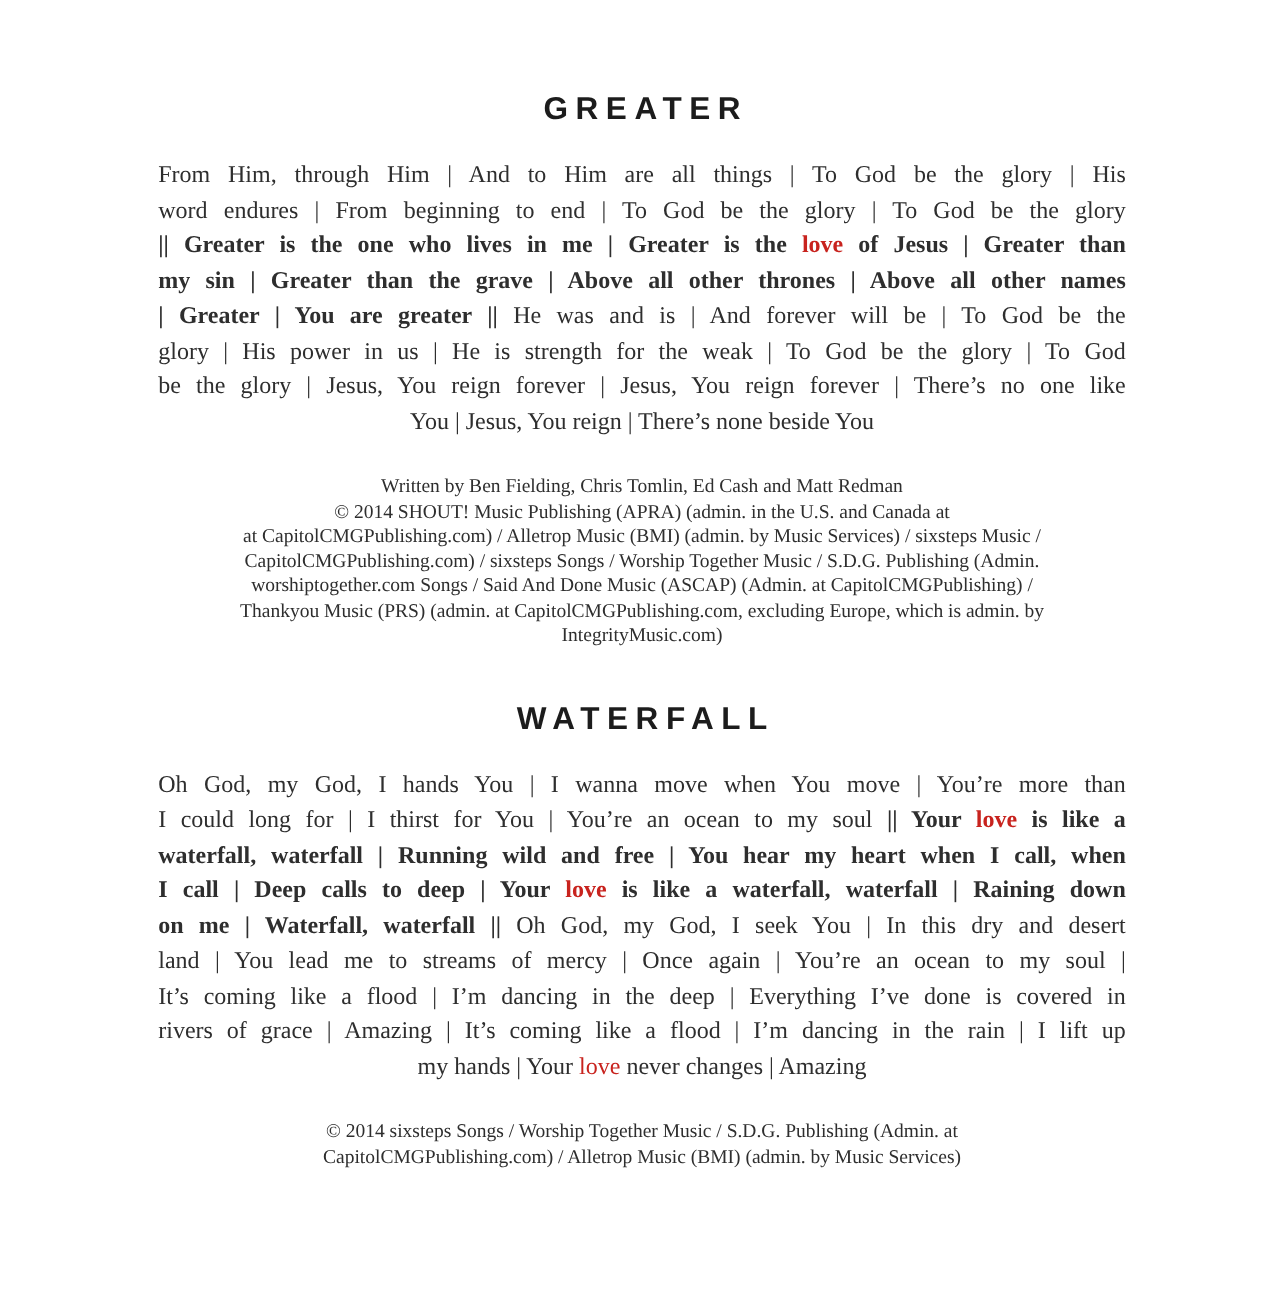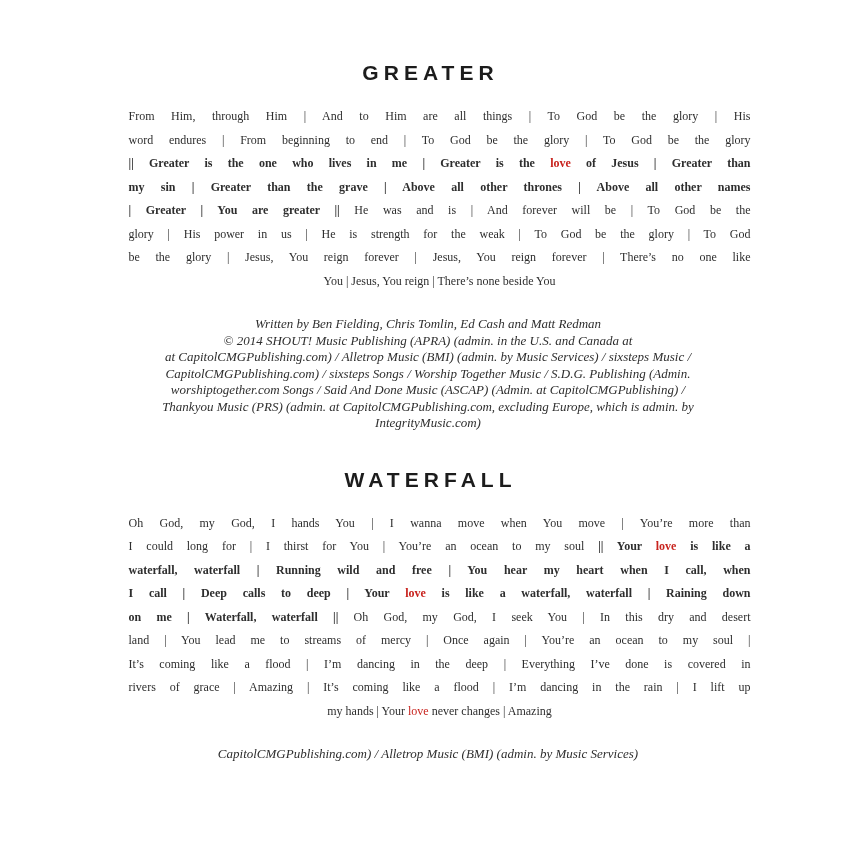--- a/index.html
+++ b/index.html
@@ -30,41 +30,39 @@
     font-weight: 700;
     font-size: 21px;
     line-height: 21px;
     letter-spacing: 0.24em;
     padding-left: 0.24em; 
     text-align: center;
     color: var(--title-color);
   }
   .song-lyrics {
     margin-top: 22px;
-    font-size: 12px;
+    font-size: 16px;
     line-height: 23.5px;
-    margin-left: 23px;
   }
   .lyric-line {
     margin: 0;
     text-align: justify;
     text-align-last: justify;
   }
   .lyric-line.last {
     text-align: center;
     text-align-last: center;
   }
   .song-lyrics .bold { font-weight: bold; }
   .red { color: var(--accent-red); }
   .song-credits {
     margin-top: 23px;
     font-size: 13px;
     line-height: 16.5px;
     text-align: center;
-    font-style: italic;
   }
   .credits-line { margin: 0; }
 </style>
 </head>
 <body>
 
 <main class="page">
   <div>
   <section class="song">
     <h1 class="song-title">GREATER</h1>
@@ -96,17 +94,18 @@
           <p class="lyric-line"><span>I could long for | I thirst for You | You’re an ocean to my soul </span><span class="bold">|| Your </span><span class="bold red">love</span><span class="bold"> is like a</span></p>
           <p class="lyric-line"><span class="bold">waterfall, waterfall | Running wild and free | You hear my heart when I call, when</span></p>
           <p class="lyric-line"><span class="bold">I call | Deep calls to deep | Your </span><span class="bold red">love</span><span class="bold"> is like a waterfall, waterfall | Raining down</span></p>
           <p class="lyric-line"><span class="bold">on me | Waterfall, waterfall || </span><span>Oh God, my God, I seek You | In this dry and desert</span></p>
           <p class="lyric-line"><span>land | You lead me to streams of mercy | Once again | You’re an ocean to my soul |</span></p>
           <p class="lyric-line"><span>It’s coming like a flood | I’m dancing in the deep | Everything I’ve done is covered in</span></p>
           <p class="lyric-line"><span>rivers of grace | Amazing | It’s coming like a flood | I’m dancing in the rain | I lift up</span></p>
           <p class="lyric-line last"><span>my hands | Your </span><span class="red">love</span><span> never changes | Amazing</span></p>
         </div>
     <div class="song-credits">
+          <p class="credits-line">© 2014 sixsteps Songs / Worship Together Music / S.D.G. Publishing (Admin. at</p>
           <p class="credits-line">CapitolCMGPublishing.com) / Alletrop Music (BMI) (admin. by Music Services)</p>
         </div>
   </section>
 </div>
 </main>
 
 </body></html>

